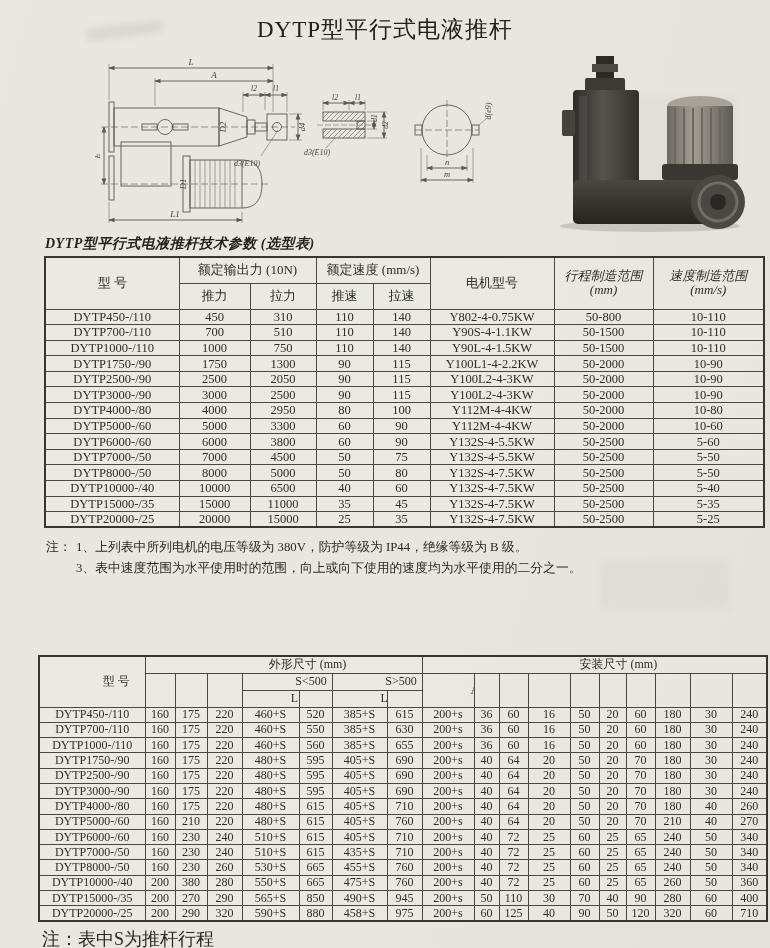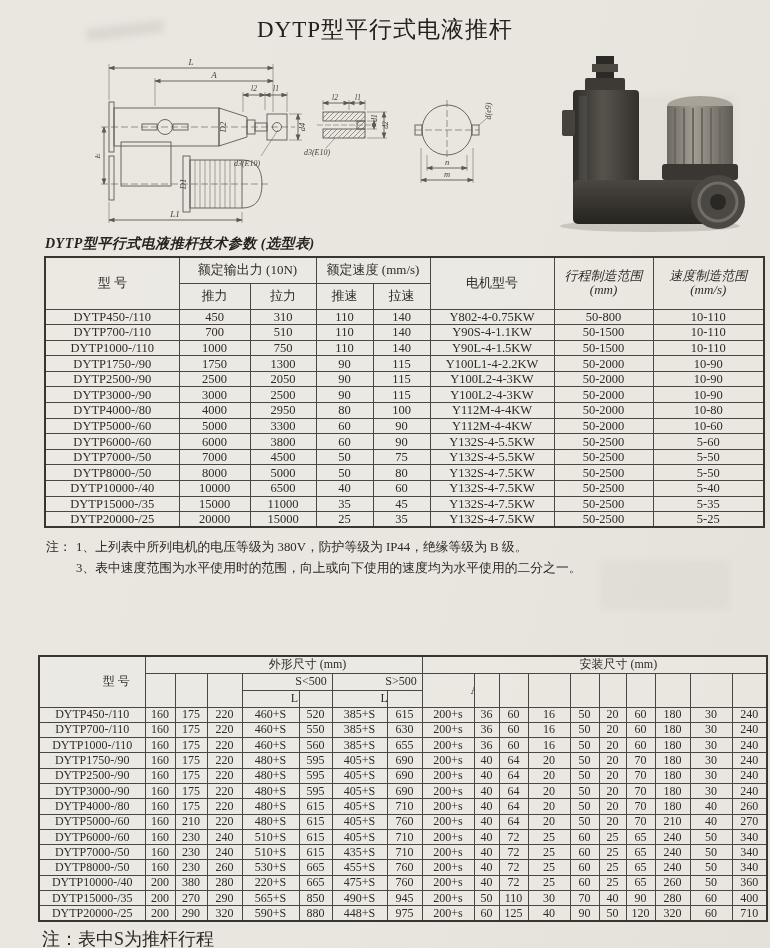--- a/index.html
+++ b/index.html
@@ -673,21 +673,21 @@
           <td>65</td>
           <td>240</td>
           <td>50</td>
           <td>340</td>
         </tr>
         <tr>
           <td>DYTP10000-/40</td>
           <td>200</td>
           <td>380</td>
           <td>280</td>
-          <td>220+S</td>
+          <td>550+S</td>
           <td>665</td>
           <td>475+S</td>
           <td>760</td>
           <td>200+s</td>
           <td>40</td>
           <td>72</td>
           <td>25</td>
           <td>60</td>
           <td>25</td>
           <td>65</td>
@@ -715,21 +715,21 @@
           <td>60</td>
           <td>400</td>
         </tr>
         <tr>
           <td>DYTP20000-/25</td>
           <td>200</td>
           <td>290</td>
           <td>320</td>
           <td>590+S</td>
           <td>880</td>
-          <td>448+S</td>
+          <td>458+S</td>
           <td>975</td>
           <td>200+s</td>
           <td>60</td>
           <td>125</td>
           <td>40</td>
           <td>90</td>
           <td>50</td>
           <td>120</td>
           <td>320</td>
           <td>60</td>

